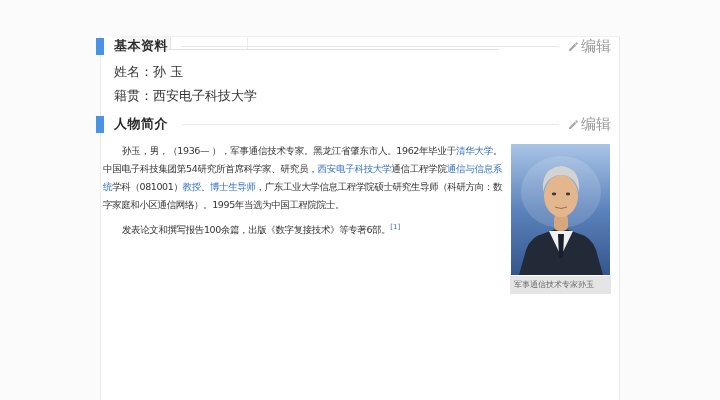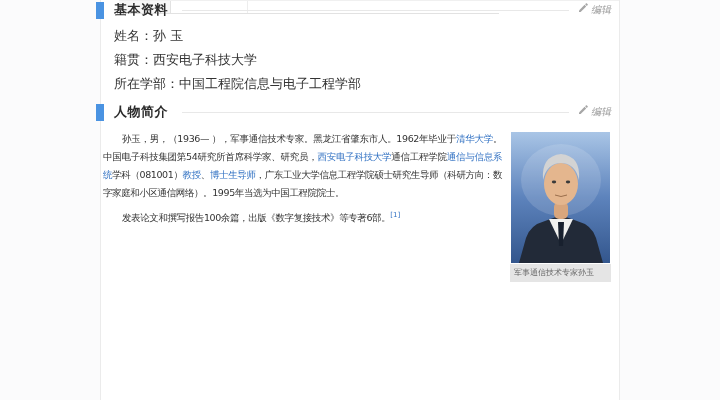--- a/index.html
+++ b/index.html
@@ -21,28 +21,28 @@
   
   .top-line{position:absolute; top:0; left:18px; right:0; border-top:1px solid #f0f0f0;}
   .sliver{
     position:absolute; top:1px; left:18px; width:380px; height:13px;
     border-bottom:1px solid #e2e2e2; display:flex;
   }
   .sliver .cell-a{width:52px; background:#f7f7f7; border-right:1px solid #e2e2e2;}
   .sliver .cell-b{width:77px; border-right:1px solid #ededed;}
 
   .sec-header{display:flex; align-items:center; height:20px; position:relative;}
-  .sec-header.first{}
+  .sec-header.first{margin-top:36px;}
   .sec-header.second{margin-top:6px;}
   .accent{position:absolute; left:-5px; top:2px; width:8px; height:17px; background:var(--accent);}
   .sec-title{margin-left:13px; font-size:13px; font-weight:bold; color:#2b2b2b; letter-spacing:0.5px; white-space:nowrap;}
   .sec-line{flex:1; height:1px; background:var(--line); margin:0 10px 0 14px;}
   .edit{
-    display:flex; align-items:flex-start; gap:3px; margin-right:8px;
-    color:var(--muted); font-size:10px; cursor:pointer; white-space:nowrap;font-style:italic;
+    display:flex; align-items:center; gap:3px; margin-right:8px;
+    color:var(--muted); font-size:15px; cursor:pointer; white-space:nowrap;
   }
   .edit svg{display:block;}
 
   .fields{margin:4px 0 0 13px;}
   .field-row{font-size:13px; line-height:24px; color:var(--text); white-space:nowrap;}
 
   .bio{margin:8px 2px 0 2px;}
   .photo-card{float:right; width:101px; margin:2px 6px 6px 8px;}
   .photo-card svg{display:block; width:99px; height:131px; margin-left:1px;}
   .caption{
@@ -77,21 +77,20 @@
             <path d="M0 8.2 L6.2 2 L8 3.8 L1.8 10 L0 10 Z" fill="#a6a6a6"></path>
             <path d="M6.8 1.4 L7.9 0.3 Q8.2 0 8.5 0.3 L9.7 1.5 Q10 1.8 9.7 2.1 L8.6 3.2 Z" fill="#a6a6a6"></path>
           </svg>
         </span>
       <span>编辑</span>
     </div>
   </div>
   <div class="fields">
       <div class="field-row"><span>姓名</span><span>：</span><span>孙 玉</span></div>
       <div class="field-row"><span>籍贯</span><span>：</span><span>西安电子科技大学</span></div>
-      <div class="field-row"><span>所在学部</span><span>：</span><span>中国工程院信息与电子工程学部</span></div>
     </div>
 
   <div class="sec-header second">
     <div class="accent"></div>
     <div class="sec-title">人物简介</div>
     <div class="sec-line"></div>
     <div class="edit">
       <span>
           <svg width="9" height="9" viewBox="0 0 10 10">
             <path d="M0 8.2 L6.2 2 L8 3.8 L1.8 10 L0 10 Z" fill="#a6a6a6"></path>

